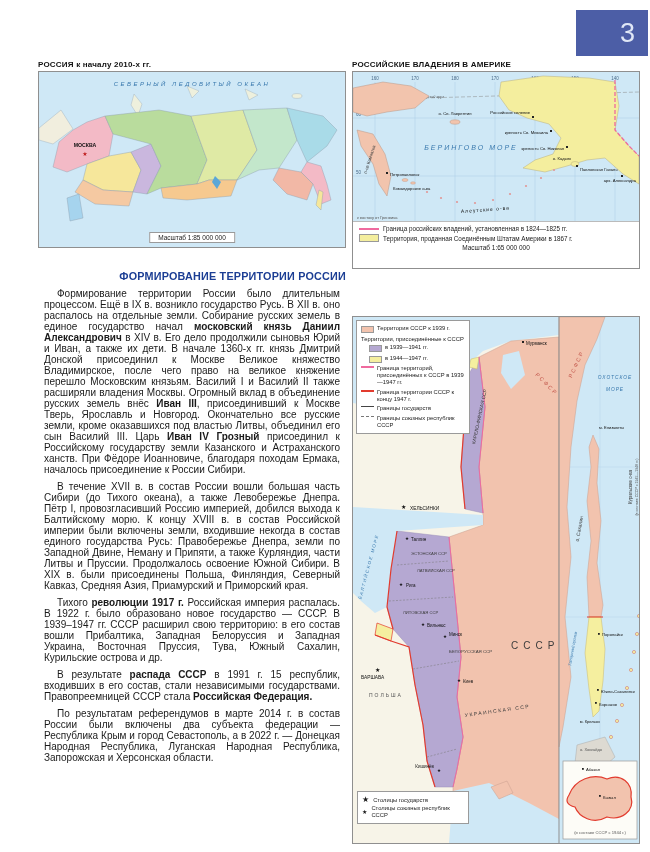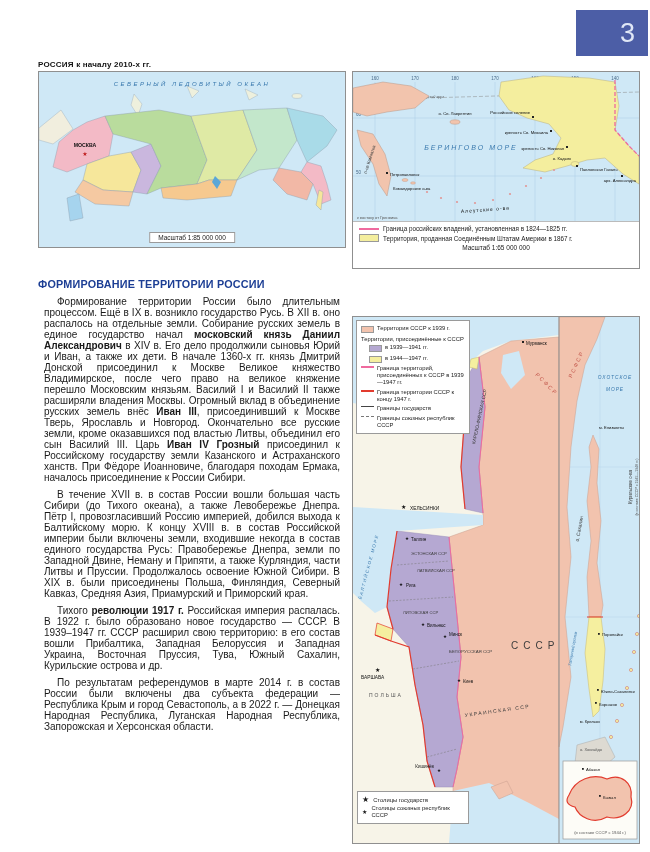--- a/index.html
+++ b/index.html
@@ -28,21 +28,21 @@
   .t-red{fill:#c2554a}
   .scalebox{position:absolute;left:50%;bottom:4px;transform:translateX(-50%);background:#fff;
             border:1px solid #9a9a9a;padding:1px 8px;font-size:6.5px;white-space:nowrap}
   #legend2{position:absolute;left:0;right:0;bottom:0;height:47px;padding:3px 6px 2px;font-size:6.3px;
            line-height:1.18;background:#fff;border-top:1px solid #bbb}
   .l2row{display:flex;align-items:center;gap:4px;margin-bottom:2px}
   .sw-line2{width:20px;height:0;border-top:2px solid #ef6a9e;flex:none}
   .sw-rect2{width:20px;height:8px;background:#f4ee9e;border:1px solid #999;flex:none}
   .l2scale{text-align:center;font-size:6.5px;margin-top:1px}
   #article{position:absolute;left:38px;top:266px;width:308px}
-  #article h2{margin:12px 0 6px;text-align:left;font-size:10.8px;color:#1c3e94;letter-spacing:.2px}
+  #article h2{margin:4px 0 6px;text-align:right;font-size:10.8px;color:#1c3e94;letter-spacing:.2px}
   #article p{margin:6px;font-size:10px;line-height:11px;text-align:justify;text-indent:13px}
   #legend3{position:absolute;left:3px;top:3px;width:114px;background:#fff;border:1px solid #9a9a9a;
            padding:4px 4px 2px;font-size:5.8px;line-height:1.2}
   .l3row{display:flex;align-items:flex-start;gap:3px;margin-bottom:2.5px}
   .l3row .sw{flex:none;margin-top:1px}
   .sw-fill{width:13px;height:7px;border:1px solid #999}
   .swl{width:13px;height:0;margin-top:3px;flex:none}
   .l3head{margin-bottom:2px}
   .ind{margin-left:8px}
   #capitals{position:absolute;left:4px;top:474px;width:112px;background:#fff;border:1px solid #9a9a9a;
@@ -87,20 +87,21 @@
         <path d="M280,118 L284,120 L282,138 L277,133 Z" fill="#f6e79b"></path>
       </g>
       <path d="M28,126 L40,122 L44,146 L31,149 Z" fill="#a6d4ee" stroke="#8a99a8" stroke-width="0.4"></path>
       <path d="M176,104 L182,110 L178,117 L173,110 Z" fill="#5ba7d8"></path>
       <text x="46" y="84" text-anchor="middle" font-size="6" fill="#c02020">★</text>
       <text x="46" y="75" text-anchor="middle" font-size="5.2" font-weight="bold" class="t-city">МОСКВА</text>
     </svg>
     <div class="scalebox">Масштаб 1:85 000 000</div>
   </div>
 
+  <div id="map2-title" class="map-title">РОССИЙСКИЕ ВЛАДЕНИЯ В АМЕРИКЕ</div>
   <div id="map2" class="mapbox">
     <svg width="286" height="149" viewBox="0 0 286 149" style="background:#cfe8f6">
       <rect x="0" y="0" width="286" height="149" fill="#cfe8f6"></rect>
       <g stroke="#a8cfe6" stroke-width="0.5">
         <line x1="22" y1="10" x2="22" y2="149"></line>
           <line x1="62" y1="10" x2="62" y2="149"></line>
         <line x1="102" y1="10" x2="102" y2="149"></line>
           <line x1="142" y1="10" x2="142" y2="149"></line>
         <line x1="182" y1="10" x2="182" y2="149"></line>
           <line x1="222" y1="10" x2="222" y2="149"></line>
@@ -178,20 +179,21 @@
       <div class="l2scale">Масштаб 1:65 000 000</div>
     </div>
   </div>
 
   <div id="article">
     <h2>ФОРМИРОВАНИЕ ТЕРРИТОРИИ РОССИИ</h2>
     <div>
         <p><span>Формирование территории России было длительным процессом. Ещё в IX в. возникло государство Русь. В XII в. оно распалось на отдельные земли. Собирание русских земель в единое государство начал </span><b>московский князь Даниил Александрович</b><span> в XIV в. Его дело продолжили сыновья Юрий и Иван, а также их дети. В начале 1360-х гг. князь Дмитрий Донской присоединил к Москве Великое княжество Владимирское, после чего право на великое княжение перешло Московским князьям. Василий I и Василий II также расширяли владения Москвы. Огромный вклад в объединение русских земель внёс </span><b>Иван III</b><span>, присоединивший к Москве Тверь, Ярославль и Новгород. Окончательно все русские земли, кроме оказавшихся под властью Литвы, объединил его сын Василий III. Царь </span><b>Иван IV Грозный</b><span> присоединил к Российскому государству земли Казанского и Астраханского ханств. При Фёдоре Иоанновиче, благодаря походам Ермака, началось присоединение к России Сибири.</span></p>
         <p><span>В течение XVII в. в состав России вошли большая часть Сибири (до Тихого океана), а также Левобережье Днепра. Пётр I, провозгласивший Россию империей, добился выхода к Балтийскому морю. К концу XVIII в. в состав Российской империи были включены земли, входившие некогда в состав единого государства Русь: Правобережье Днепра, земли по Западной Двине, Неману и Припяти, а также Курляндия, части Литвы и Пруссии. Продолжалось освоение Южной Сибири. В XIX в. были присоединены Польша, Финляндия, Северный Кавказ, Средняя Азия, Приамурский и Приморский края.</span></p>
         <p><span>Тихого </span><b>революции 1917 г.</b><span> Российская империя распалась. В 1922 г. было образовано новое государство — СССР. В 1939–1947 гг. СССР расширил свою территорию: в его состав вошли Прибалтика, Западная Белоруссия и Западная Украина, Восточная Пруссия, Тува, Южный Сахалин, Курильские острова и др.</span></p>
+        <p><span>В результате </span><b>распада СССР</b><span> в 1991 г. 15 республик, входивших в его состав, стали независимыми государствами. Правопреемницей СССР стала </span><b>Российская Федерация.</b></p>
         <p><span>По результатам референдумов в марте 2014 г. в состав России были включены два субъекта федерации — Республика Крым и город Севастополь, а в 2022 г. — Донецкая Народная Республика, Луганская Народная Республика, Запорожская и Херсонская области.</span></p>
       </div>
   </div>
 
   <div id="map3" class="mapbox">
     <svg width="286" height="526" viewBox="0 0 286 526">
 
       <rect x="0" y="0" width="206" height="526" fill="#f7f4e8"></rect>
       <path d="M0,0 H206 V18 L158,24 L130,34 L108,54 L84,70 L60,78 L30,92 L0,86 Z" fill="#cfe8f6"></path>
       <path d="M126,40 L158,24 L206,20 L206,526 L100,526 L100,470 L104,452 L110,420 L104,380 L108,340 L104,300 L100,260 L96,220 L130,208 L130,196 L126,150 L132,90 Z" fill="#f2c3ae" stroke="#c89e8e" stroke-width="0.5"></path>

